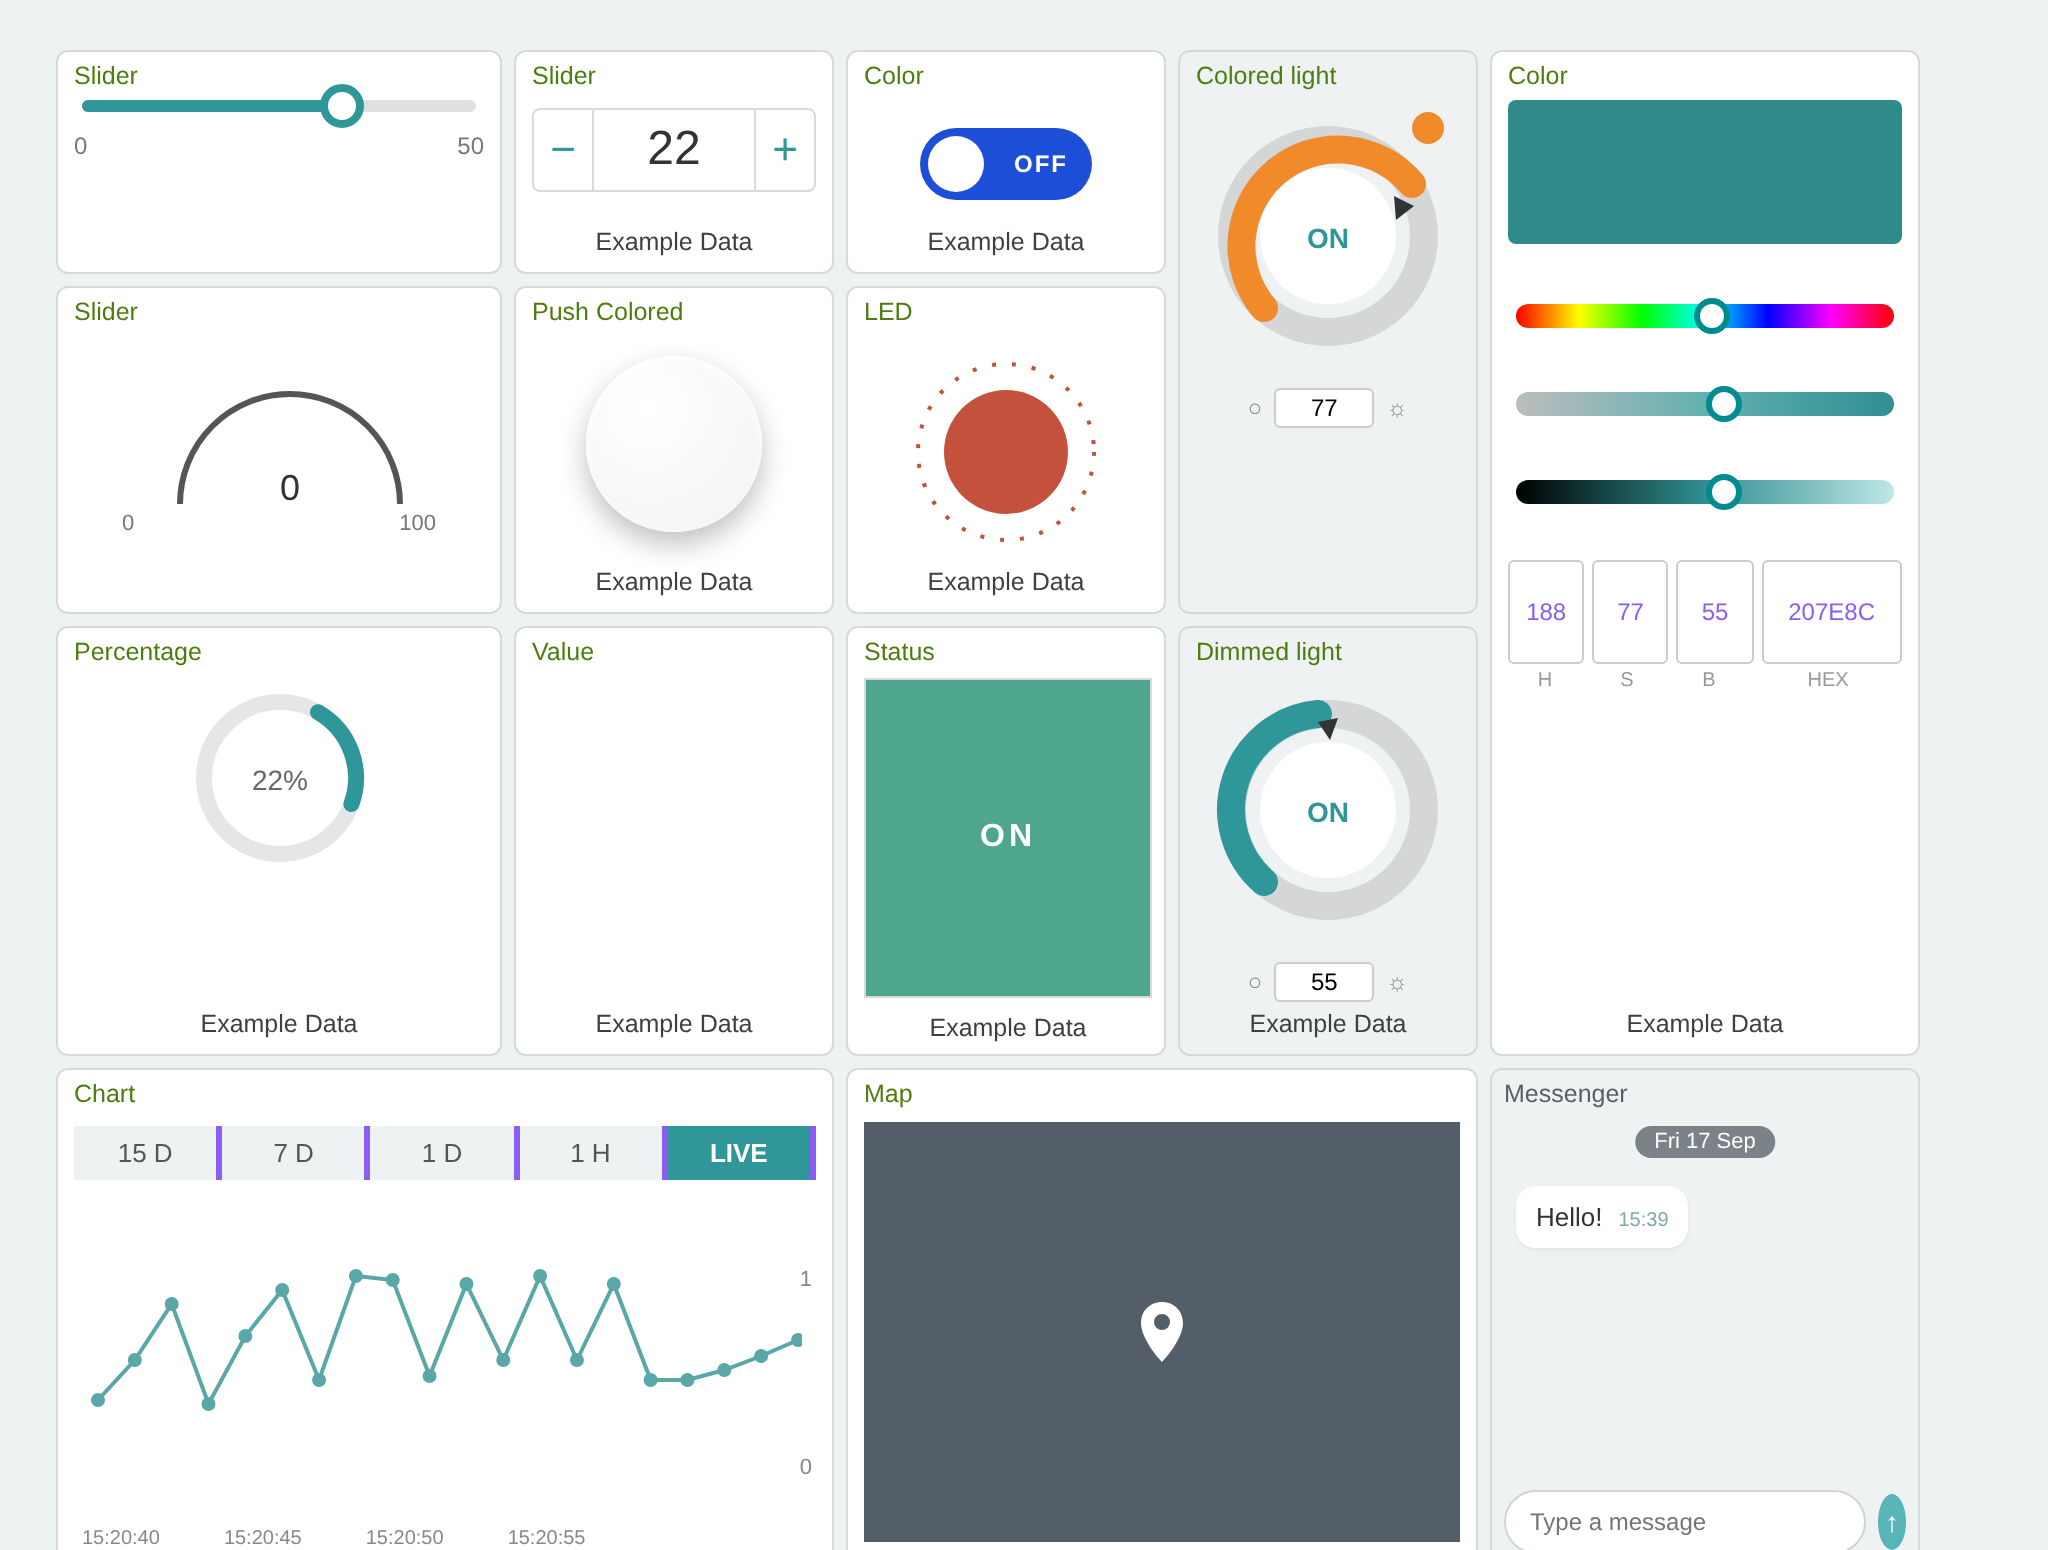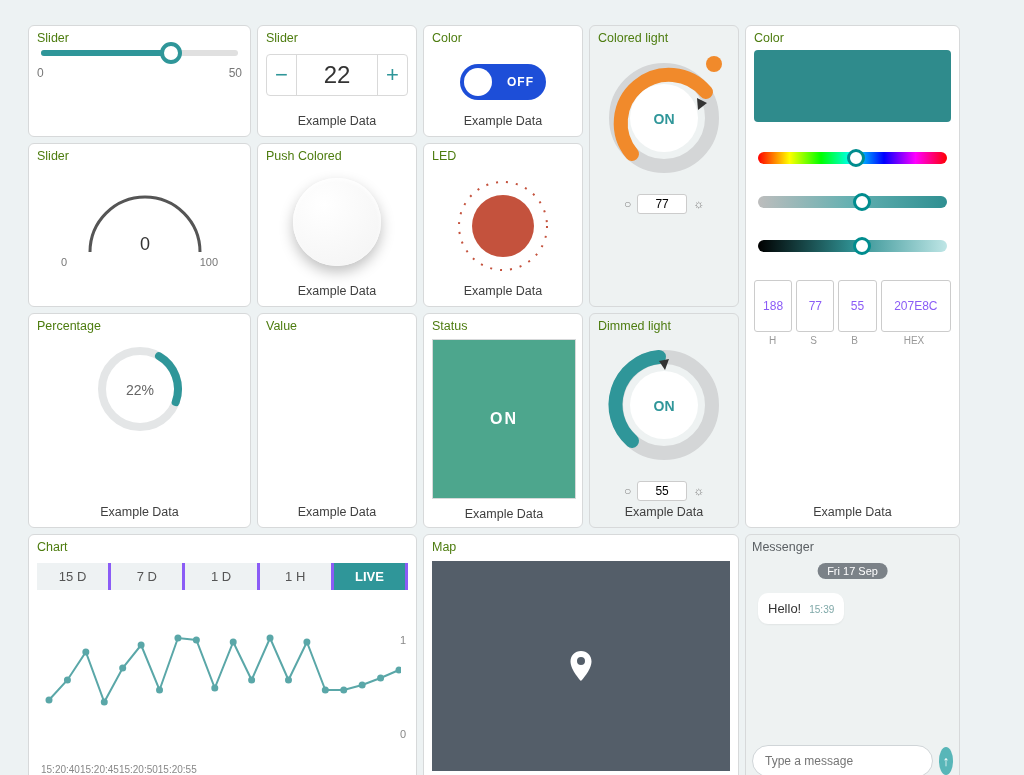--- a/index.html
+++ b/index.html
@@ -58,21 +58,21 @@
   .color-labels{display:flex;gap:4px;font-size:10px;color:#999;margin-top:3px;text-align:center}
   .color-labels span{flex:1}
   .color-labels .hx{flex:2}
   
   .chart-card{grid-column:1/3}
   .chart-tabs{display:flex;margin:4px 0 0}
   .chart-tab{flex:1;background:#eef2f3;color:#555;font-size:13px;padding:6px 0;text-align:center;border-right:3px solid #8b5cf6;cursor:pointer}
   .chart-tab.live{background:#2f9699;color:#fff;font-weight:600}
   .chart-area{position:relative;height:160px;margin-top:10px}
   .chart-ylab{position:absolute;right:2px;font-size:11px;color:#888}
-  .chart-xlabs{display:flex;font-size:10px;color:#888;margin:4px 0 0 4px}
+  .chart-xlabs{display:flex;gap:32px;font-size:10px;color:#888;margin:4px 0 0 4px}
   .map-box{flex:1;background:#545e69;display:flex;align-items:center;justify-content:center;margin:2px 0 4px;min-height:210px}
   .map-pin{color:#fff}
   
   .msgr{background:#eef2f2;border:1px solid #d7d9da;border-radius:6px;grid-row-end:span 2;display:flex;flex-direction:column;padding:6px}
   .msgr .card-title{color:#5a5f63}
   .msgr-body{flex:1;position:relative}
   .msgr-date{background:#7b8288;color:#fff;font-size:11px;padding:2px 10px;border-radius:10px;position:absolute;left:50%;transform:translateX(-50%);top:4px}
   .msgr-msg{position:absolute;top:34px;left:6px;background:#fff;border-radius:10px;padding:8px 10px;font-size:13px;color:#333;display:flex;gap:8px;align-items:baseline;box-shadow:0 1px 2px rgba(0,0,0,.06)}
   .msgr-msg .ts{font-size:10px;color:#7fa8a8}
   .msgr-input{display:flex;gap:6px;align-items:center;margin-top:4px}

